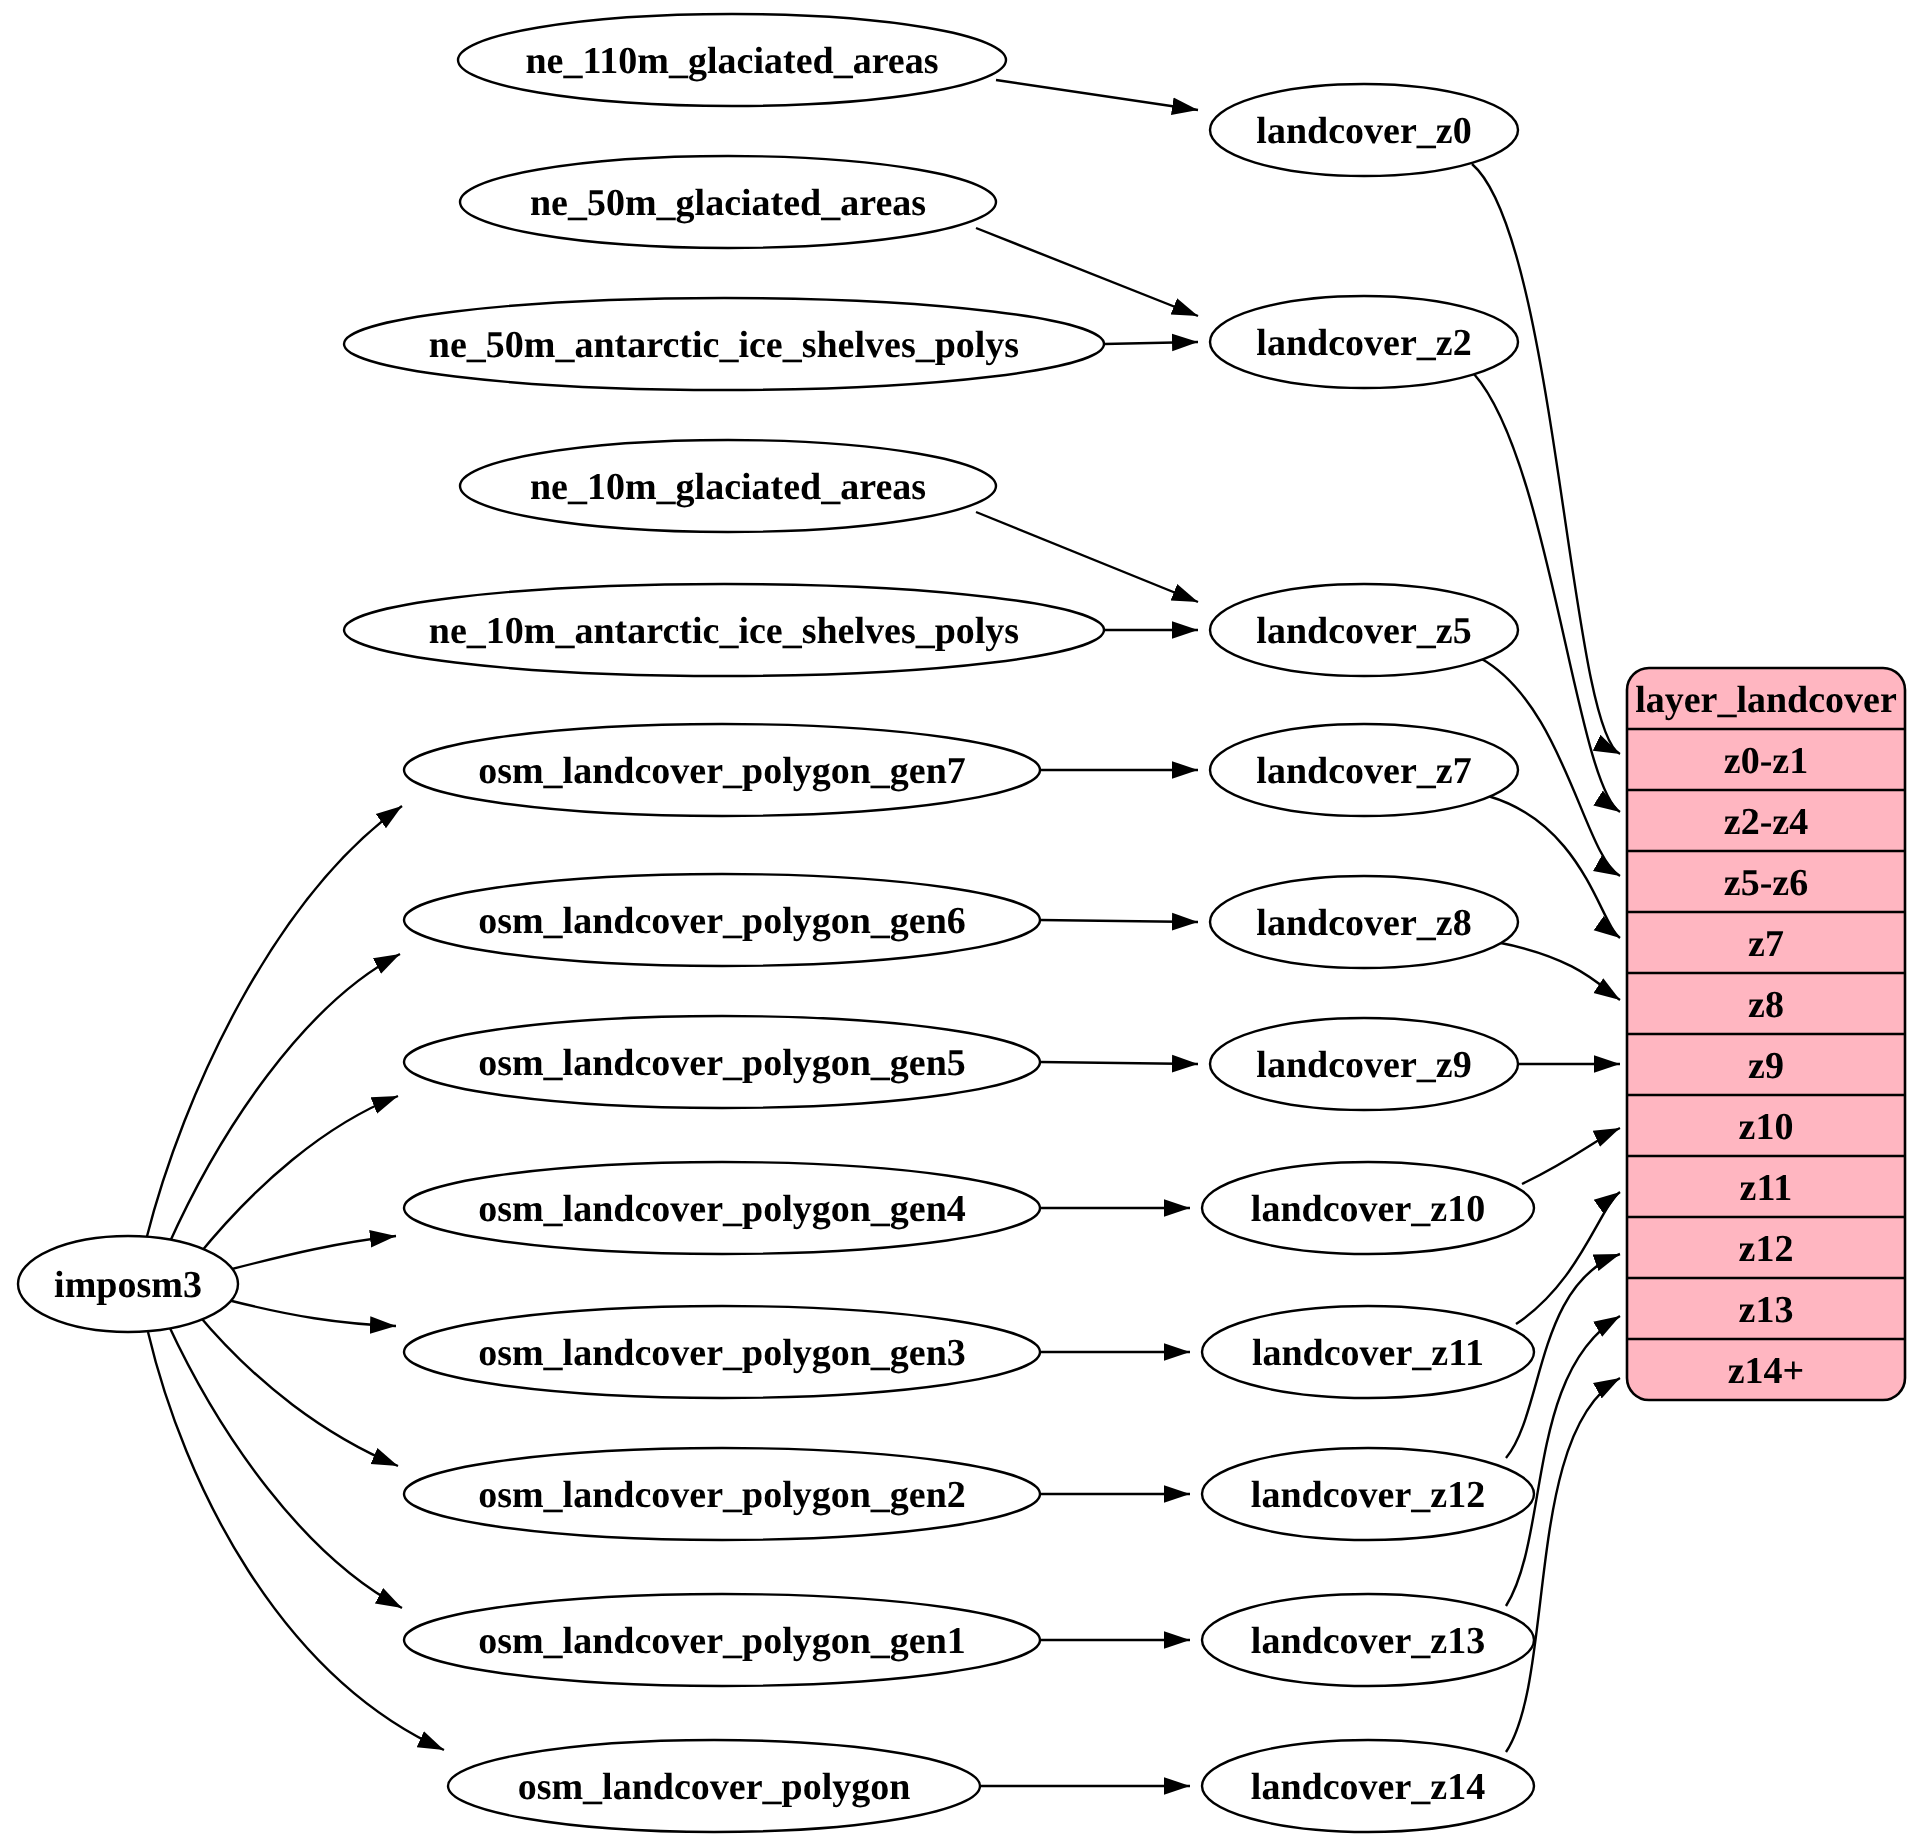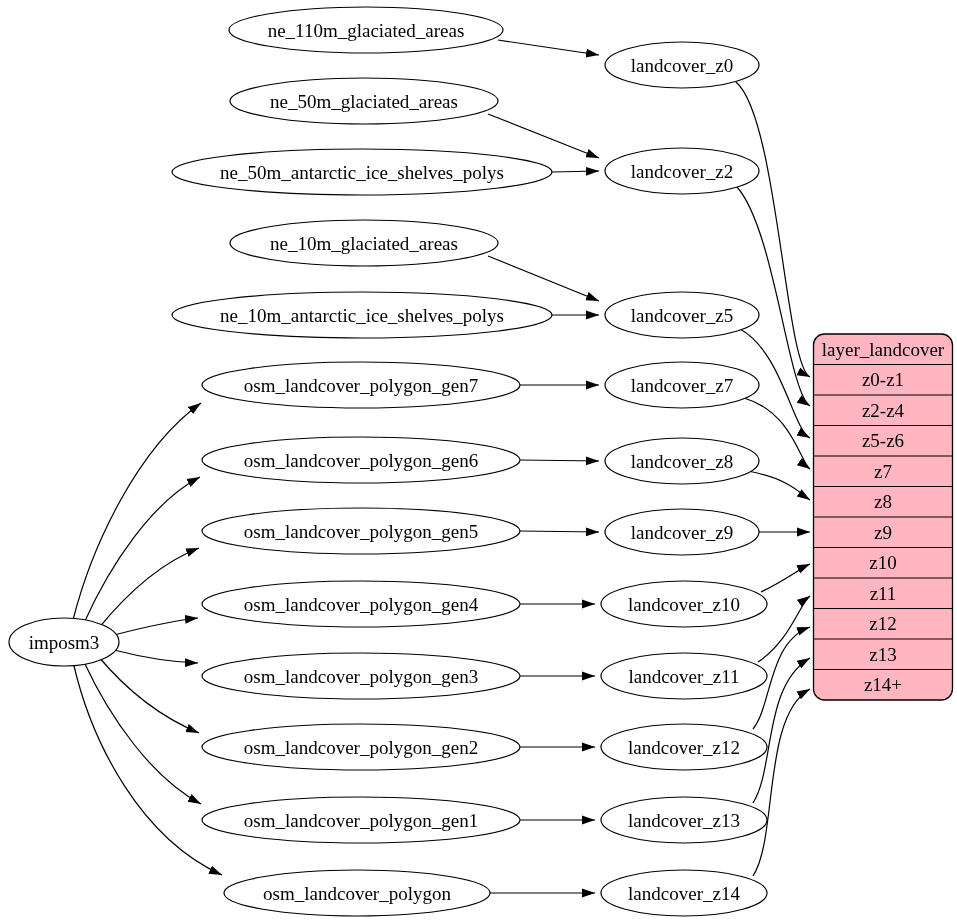--- a/index.html
+++ b/index.html
@@ -1,16 +1,16 @@
 <!DOCTYPE html>
 <html><head>
 <meta charset="utf-8">
 <style>
   html,body{margin:0;padding:0;background:#ffffff;}
-  .stage{position:relative;width:957px;height:923px;background:#ffffff;overflow:hidden;}
+  .stage{position:relative;width:957px;height:923px;background:#ffffff;overflow:hidden;font-weight:bold;}
   svg{font-family:"Liberation Serif","DejaVu Serif",serif;font-size:19px;}
   .node-ellipse{fill:#ffffff;stroke:#000000;stroke-width:1.2;}
   .edge{fill:none;stroke:#000000;stroke-width:1.2;}
   text{fill:#000000;text-anchor:middle;}
   .tbl-outline{stroke:#000000;stroke-width:1.3;}
   .tbl-sep{stroke:#000000;stroke-width:1.2;}
   .arrowhead{fill:#000000;stroke:none;}
 </style>
 </head>
 <body>

